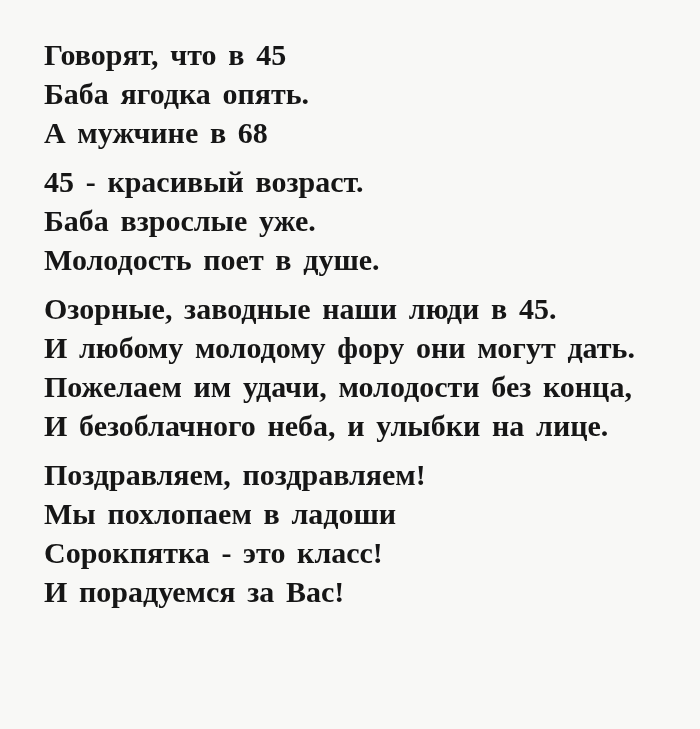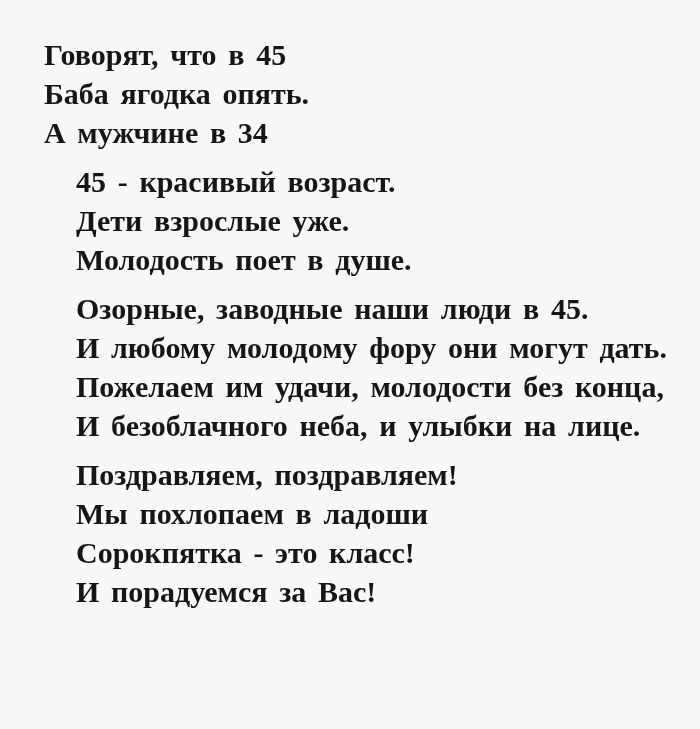--- a/index.html
+++ b/index.html
@@ -24,40 +24,39 @@
       color: #161616;
       word-spacing: 0.14em;
       -webkit-font-smoothing: antialiased;
     }
     .stanza {
       margin: 0;
       padding: 0;
     }
     .stanza + .stanza {
       margin-top: 10px;
-      margin-left: 32px;
     }
     .line {
       white-space: nowrap;
     }
   </style>
 </head>
 <body>
 
 <div class="poem">
 
   <div class="stanza">
     <div class="line">Говорят, что в 45</div>
     <div class="line">Баба ягодка опять.</div>
-    <div class="line">А мужчине в 34</div>
+    <div class="line">А мужчине в 68</div>
   </div>
 
   <div class="stanza">
     <div class="line">45 - красивый возраст.</div>
-    <div class="line">Дети взрослые уже.</div>
+    <div class="line">Баба взрослые уже.</div>
     <div class="line">Молодость поет в душе.</div>
   </div>
 
   <div class="stanza">
     <div class="line">Озорные, заводные наши люди в 45.</div>
     <div class="line">И любому молодому фору они могут дать.</div>
     <div class="line">Пожелаем им удачи, молодости без конца,</div>
     <div class="line">И безоблачного неба, и улыбки на лице.</div>
   </div>
 

